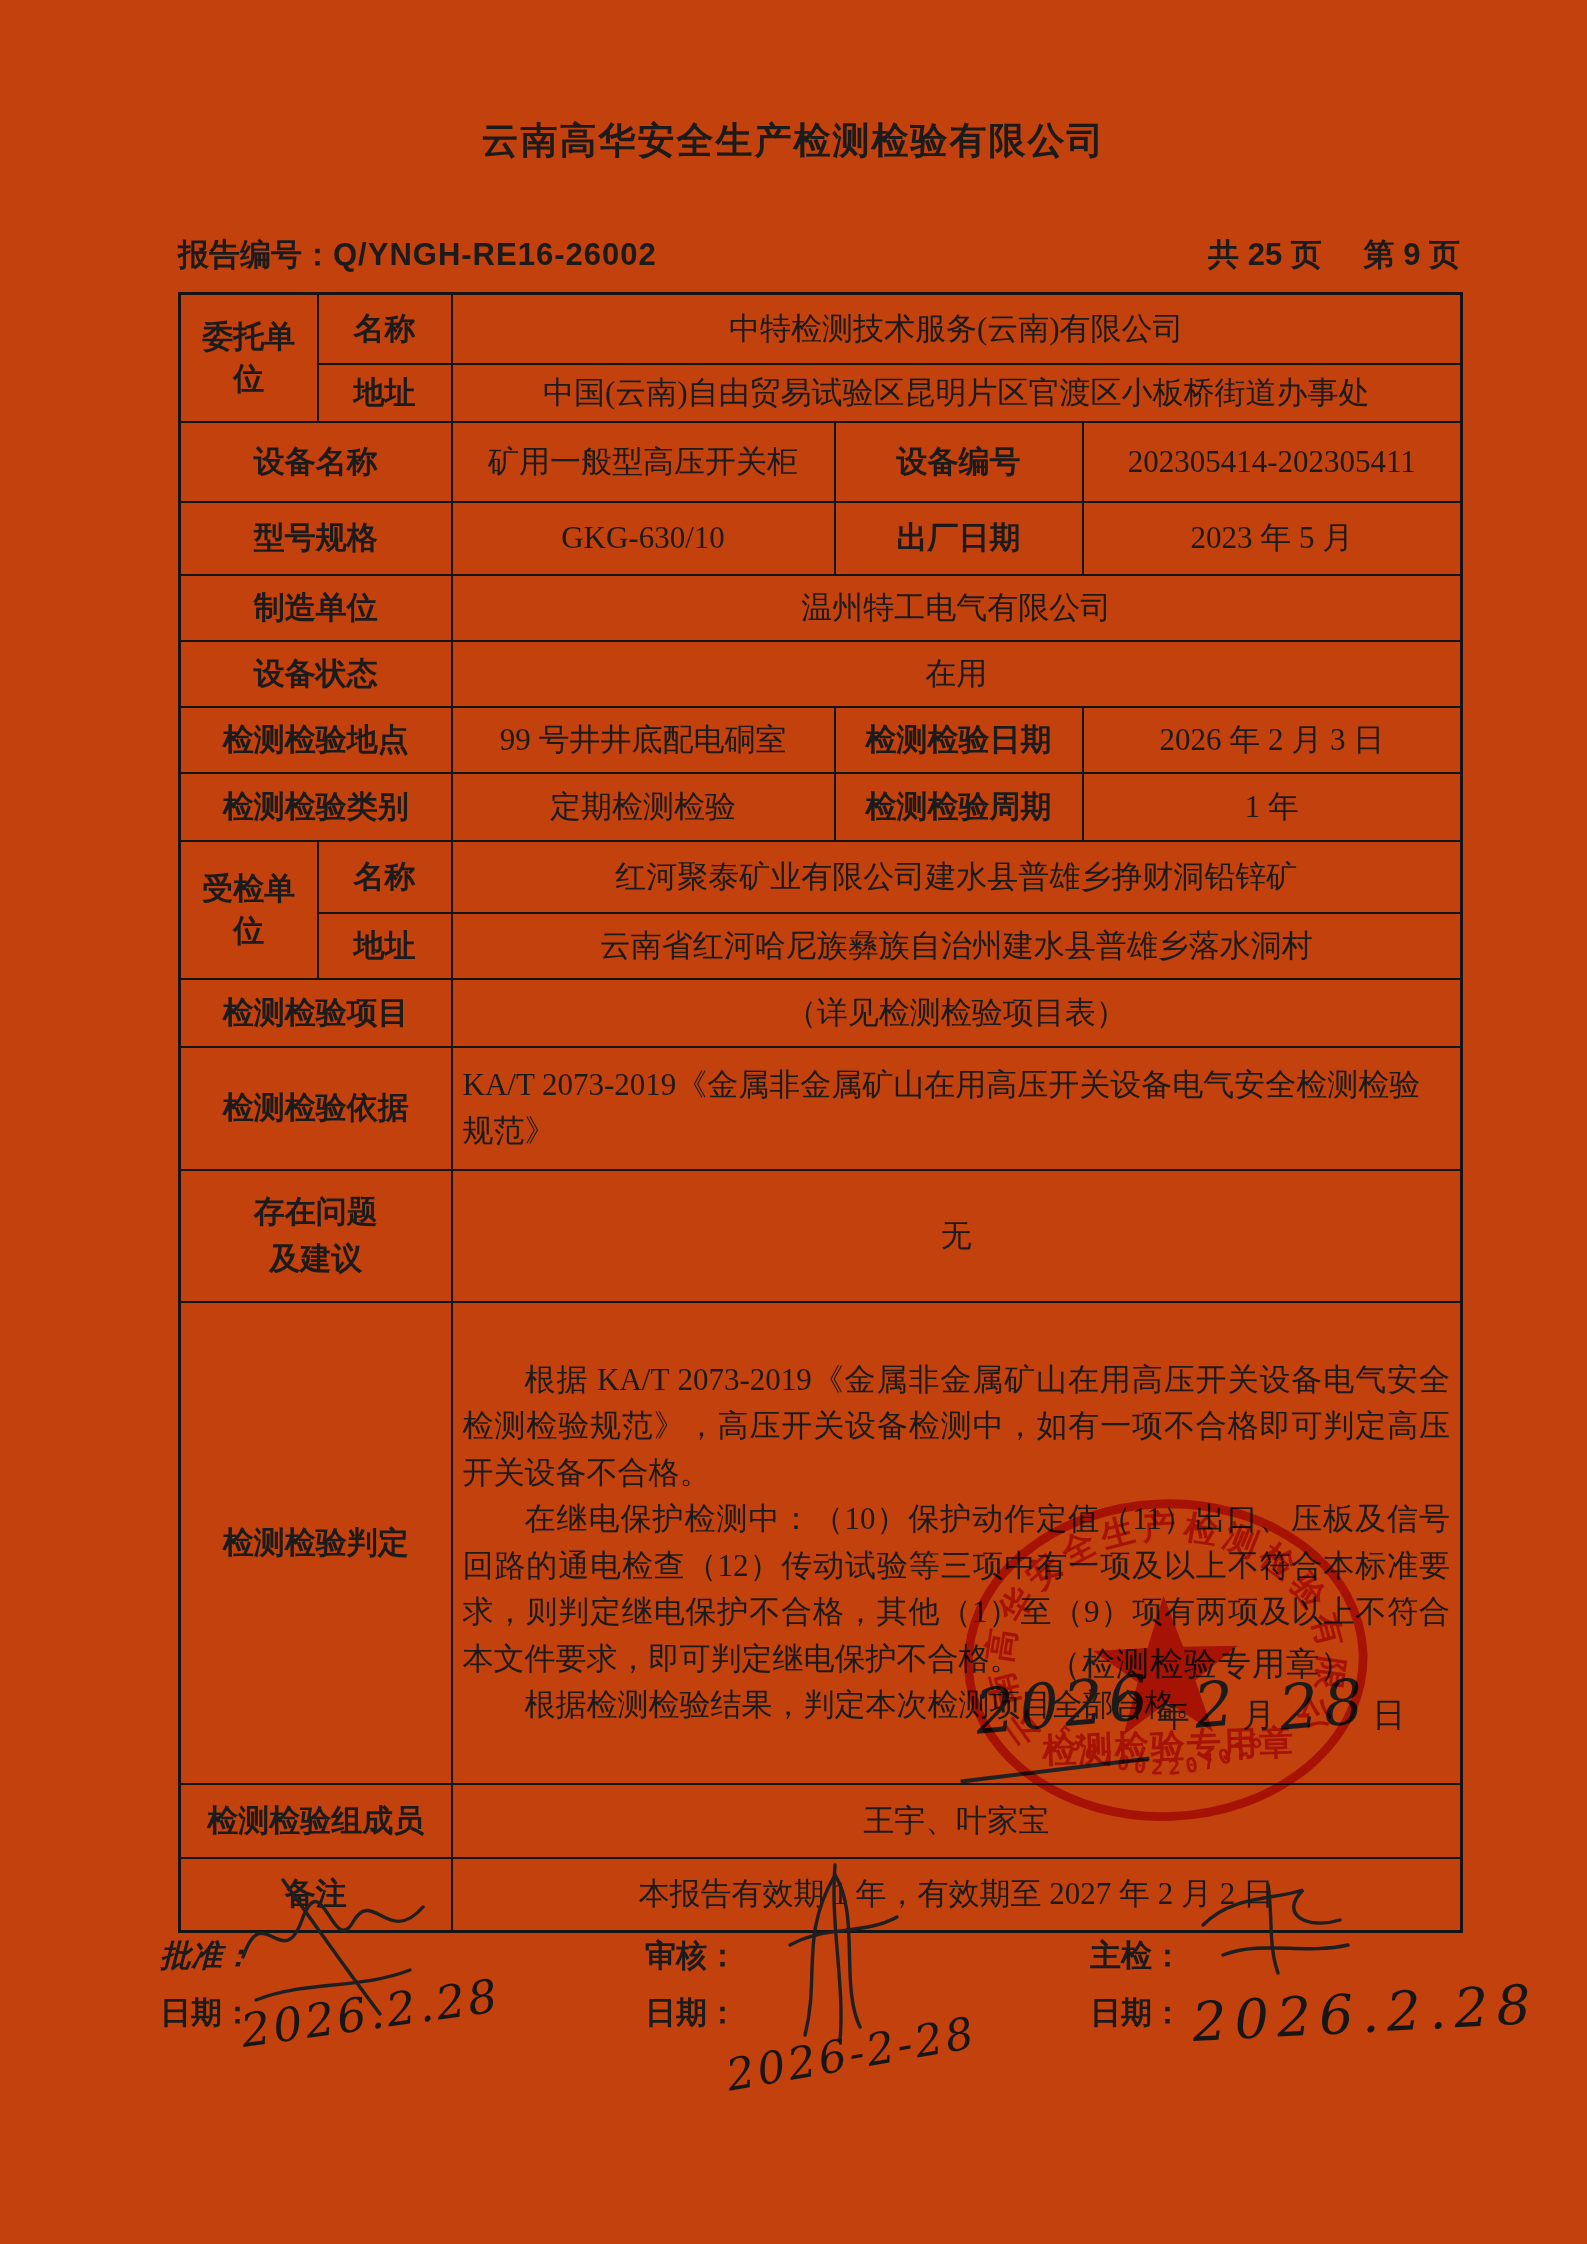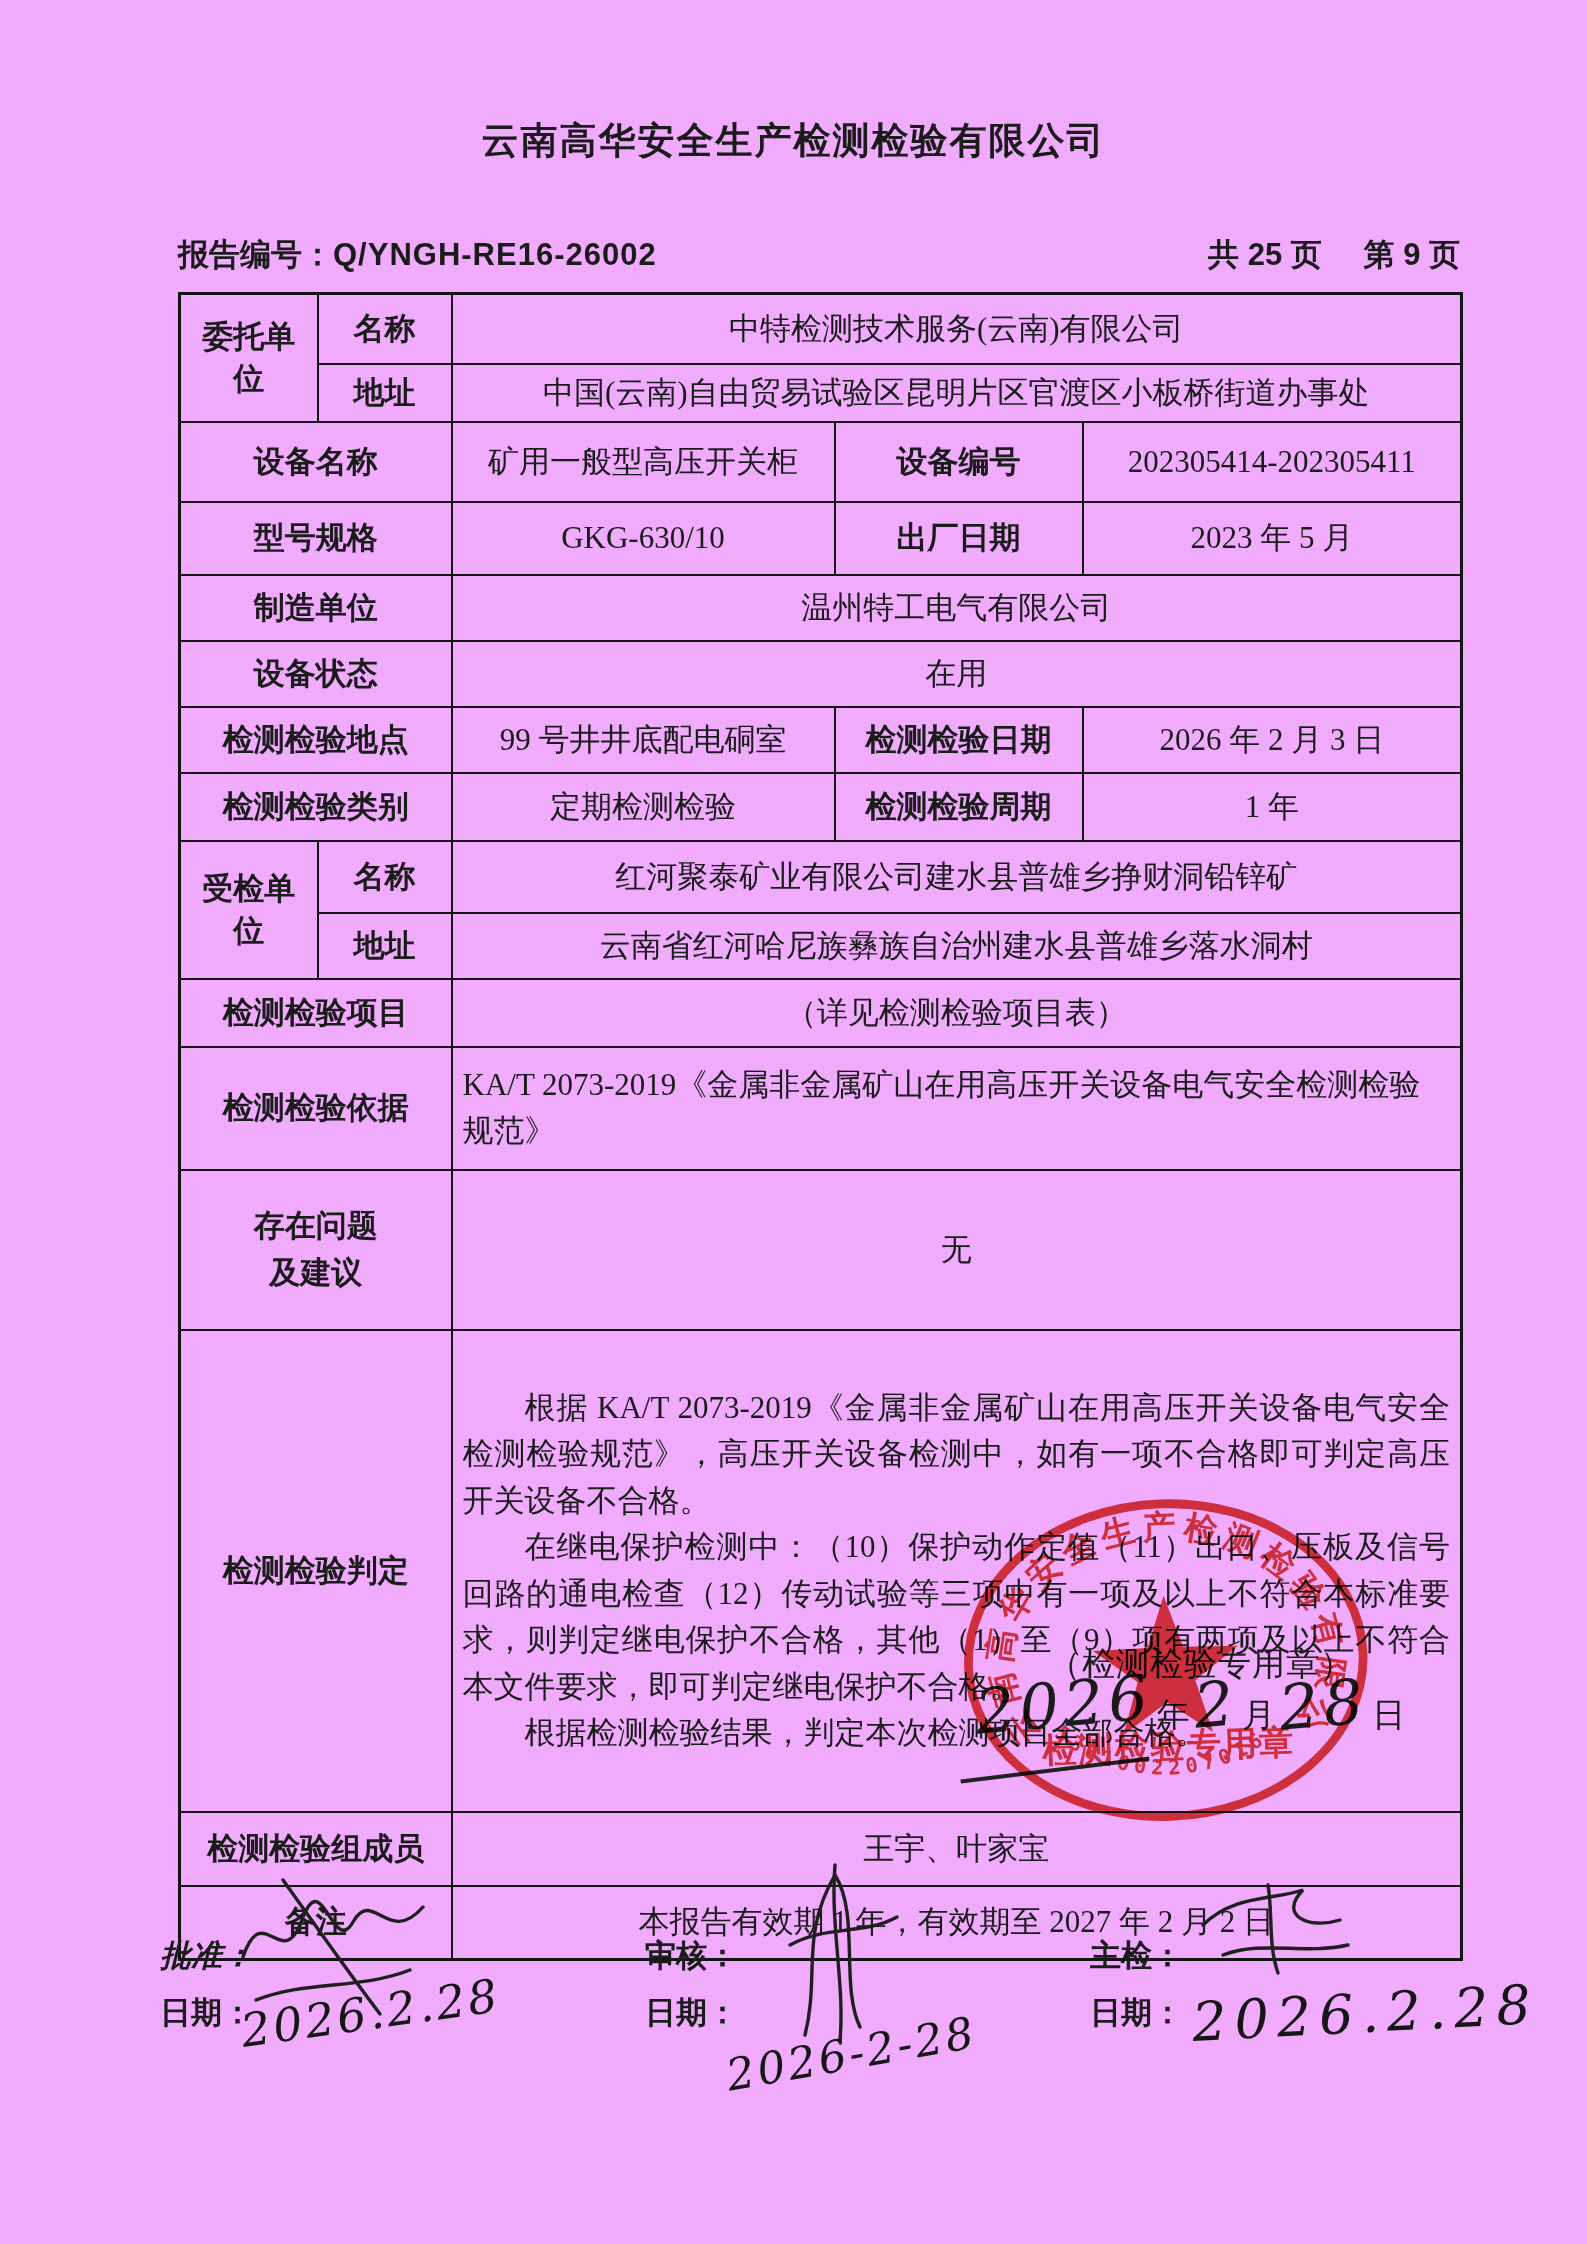--- a/index.html
+++ b/index.html
@@ -1,20 +1,20 @@
 <!DOCTYPE html>
 <html><head>
 <meta charset="utf-8">
 <style>
   html,body{margin:0;padding:0;background:#e8e8e8;}
   .page{
     position:relative;
     width:1587px;height:2244px;
     margin:0 auto;
-    background:#f0abfc;
+    background:#c2410c;
     color:#1b1b1b;
     font-family:"Liberation Serif","DejaVu Serif",serif;
     overflow:hidden;
   }
   
   .company-title{
     position:absolute;left:0;top:116px;width:100%;
     text-align:center;font-size:37px;font-weight:bold;
     font-family:"Liberation Serif","DejaVu Serif",serif;
     letter-spacing:2px;
@@ -180,21 +180,21 @@
       <td colspan="3" class="val">云南省红河哈尼族彝族自治州建水县普雄乡落水洞村</td>
     </tr>
     <tr style="height:68px">
       <td colspan="2" class="lab">检测检验项目</td>
       <td colspan="3" class="val">（详见检测检验项目表）</td>
     </tr>
     <tr style="height:123px">
       <td colspan="2" class="lab">检测检验依据</td>
       <td colspan="3" class="val val-left">KA/T 2073-2019《金属非金属矿山在用高压开关设备电气安全检测检验规范》</td>
     </tr>
-    <tr style="height:160px">
+    <tr style="height:132px">
       <td colspan="2" class="lab two-line-label">
         <div>存在问题</div>
         <div>及建议</div>
       </td>
       <td colspan="3" class="val">无</td>
     </tr>
     <tr style="height:482px">
       <td colspan="2" class="lab">检测检验判定</td>
       <td colspan="3" class="val judgment-cell">
         <p>根据 KA/T 2073-2019《金属非金属矿山在用高压开关设备电气安全检测检验规范》，高压开关设备检测中，如有一项不合格即可判定高压开关设备不合格。</p>

